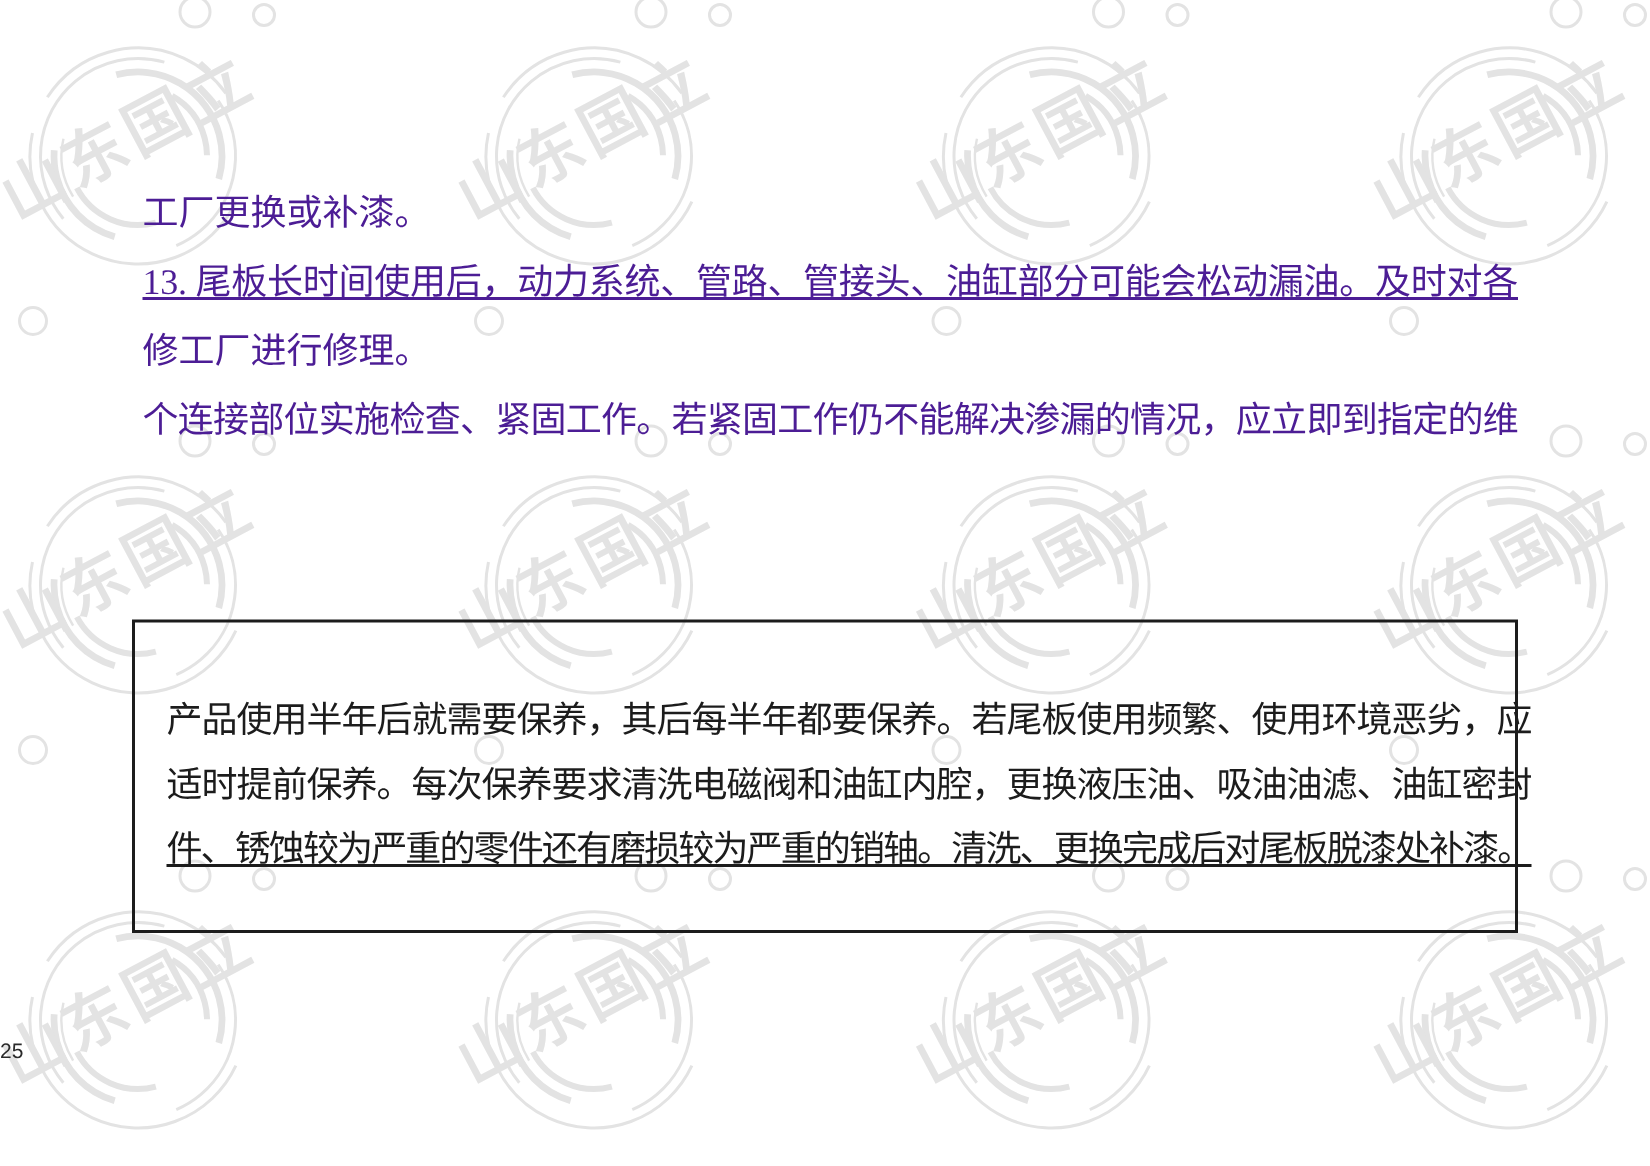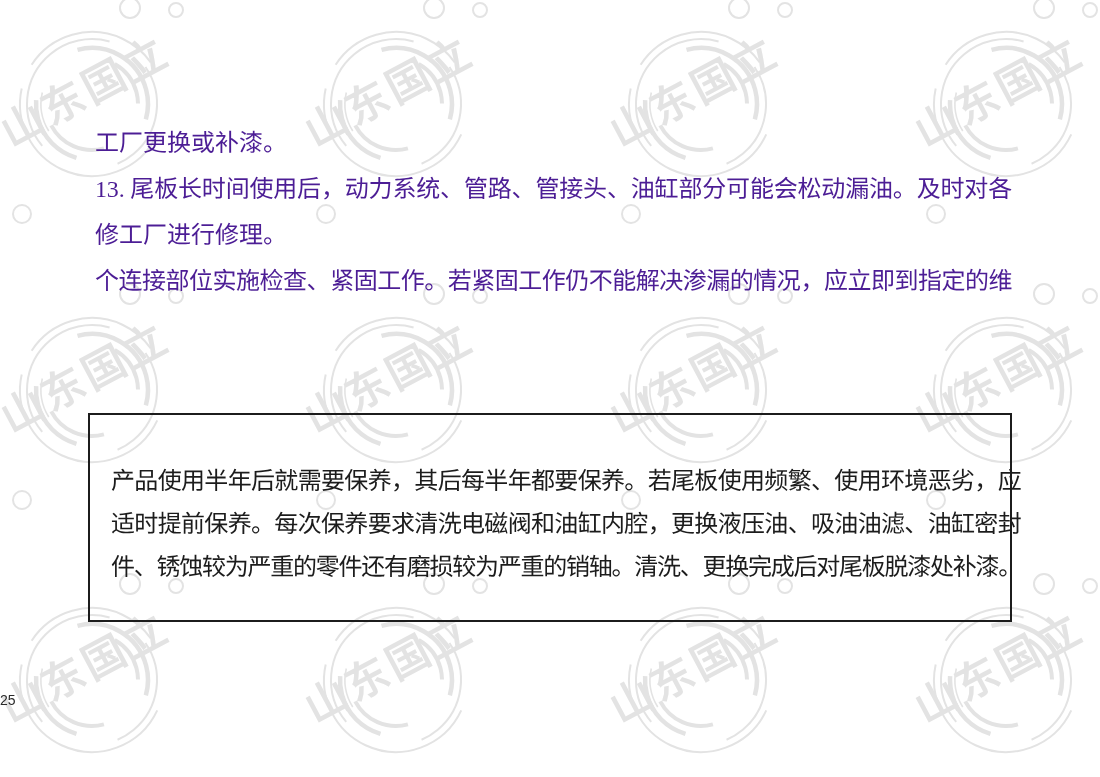--- a/index.html
+++ b/index.html
@@ -240,27 +240,27 @@
             <circle cx="-70" cy="110" r="9" stroke-width="2"></circle>
           </g>
           <text transform="rotate(-28) translate(0,-14)" x="0" y="0" text-anchor="middle" dominant-baseline="central" font-size="42" font-weight="bold" letter-spacing="4" fill="#e3e3e3" font-family="Liberation Sans, sans-serif">山东国立</text>
         </svg></div>
     </div>
 
   <div class="content">
 
     <div class="body-text">
       <div class="bline"><span class="jspan">工厂更换或补漆。</span></div>
-      <div class="bline"><span class="jspan" style="letter-spacing: -0.170732px;">13. 尾板长时间使用后，动力系统、管路、管接头、油缸部分可能会松动漏油。及时对各</span></div>
+      <div class="bline"><span class="jspan" style="letter-spacing: -0.170732px; text-decoration: underline;">13. 尾板长时间使用后，动力系统、管路、管接头、油缸部分可能会松动漏油。及时对各</span></div>
       <div class="bline"><span class="jspan">修工厂进行修理。</span></div>
       <div class="bline"><span class="jspan" style="letter-spacing: -0.487179px;">个连接部位实施检查、紧固工作。若紧固工作仍不能解决渗漏的情况，应立即到指定的维</span></div>
     </div>
 
     <div class="notice-box">
       <div class="nline"><span class="jspan" style="letter-spacing: -0.666667px;">产品使用半年后就需要保养，其后每半年都要保养。若尾板使用频繁、使用环境恶劣，应</span></div>
       <div class="nline"><span class="jspan" style="letter-spacing: -0.666667px;">适时提前保养。每次保养要求清洗电磁阀和油缸内腔，更换液压油、吸油油滤、油缸密封</span></div>
-      <div class="nline"><span class="jspan" style="letter-spacing: -1.25px;">件、锈蚀较为严重的零件还有磨损较为严重的销轴。清洗、更换完成后对尾板脱漆处补漆。</span></div>
+      <div class="nline"><span class="jspan" style="letter-spacing: -1.25px; text-decoration: underline;">件、锈蚀较为严重的零件还有磨损较为严重的销轴。清洗、更换完成后对尾板脱漆处补漆。</span></div>
     </div>
 
     <div class="page-number">25</div>
 
   </div>
 </div>
 
 </body></html>

